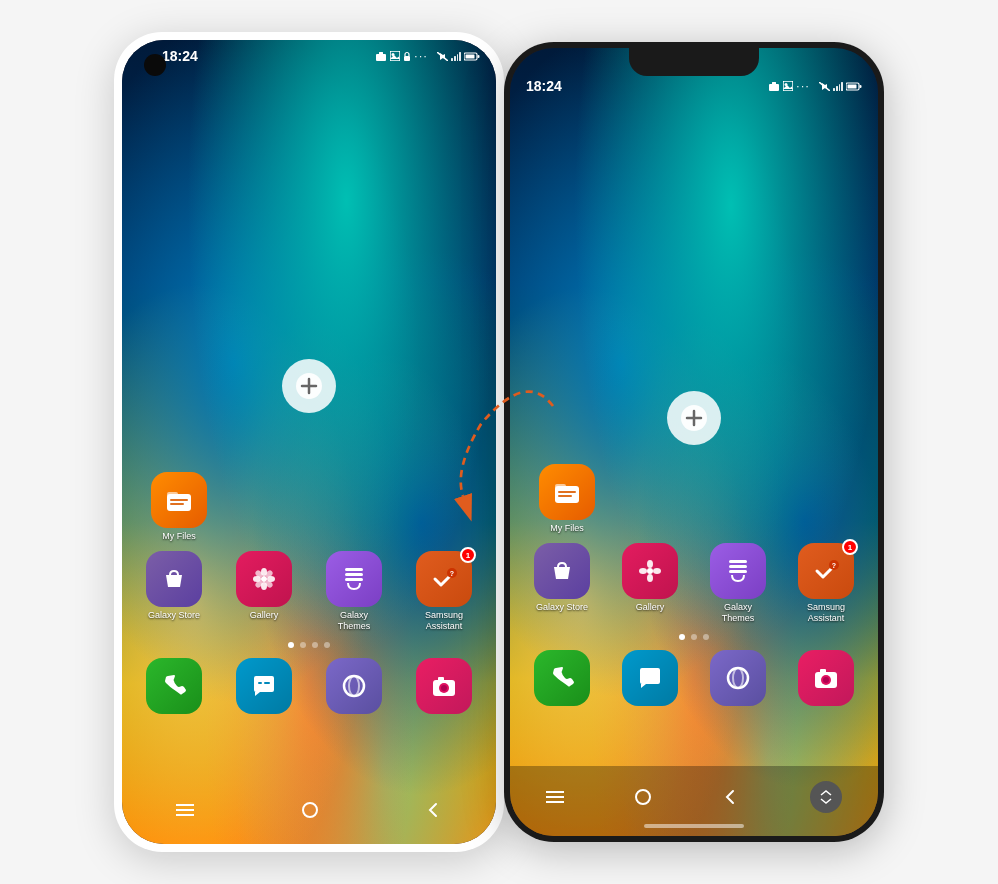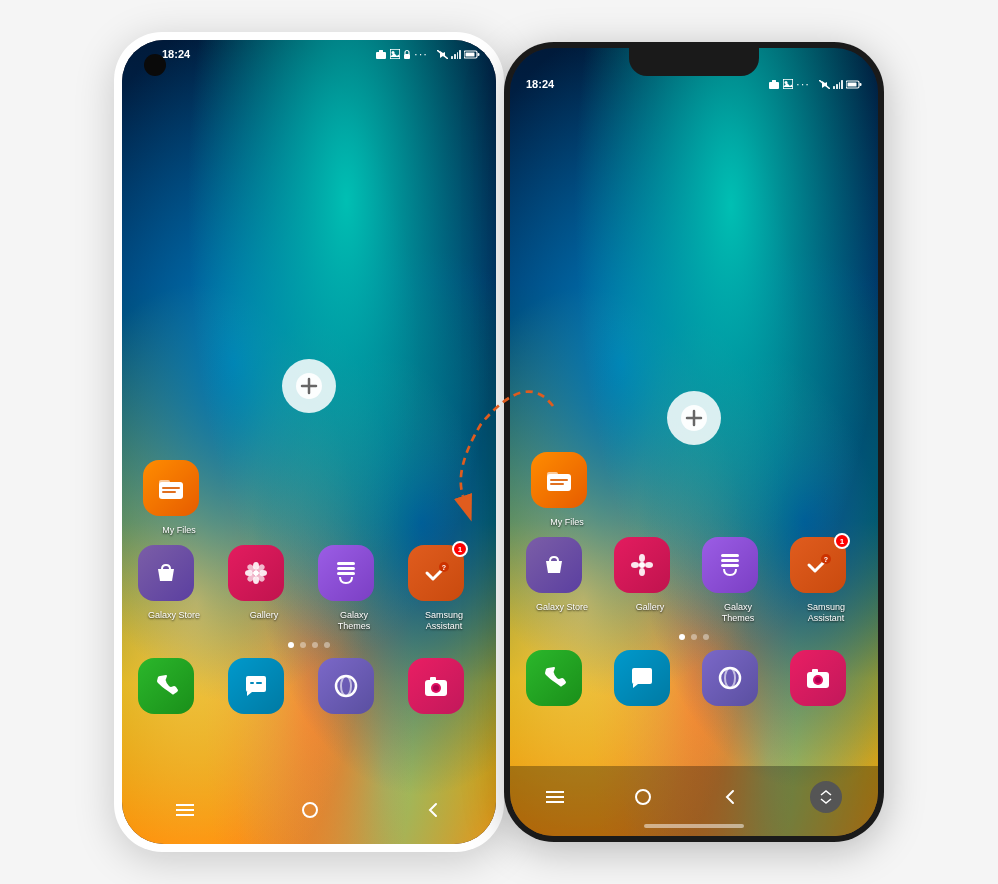--- a/index.html
+++ b/index.html
@@ -106,21 +106,21 @@
       z-index: 5;
     }
 
     .status-bar.phone2-bar {
       top: 30px;
       padding: 0 16px;
     }
 
     .status-time {
       color: white;
-      font-size: 11px;
+      font-size: 14px;
       font-weight: 600;
     }
 
     .status-icons {
       display: flex;
       gap: 3px;
       align-items: center;
     }
 
     .status-icon {
@@ -201,21 +201,22 @@
       padding-left: 5px;
     }
 
     .app-row.four {
       justify-content: space-between;
     }
 
     .app-item {
       display: flex;
       flex-direction: column;
-      gap: 9px;
+      align-items: center;
+      gap: 3px;
       width: 72px;
     }
 
     .app-icon {
       width: 56px;
       height: 56px;
       border-radius: 16px;
       display: flex;
       align-items: center;
       justify-content: center;

